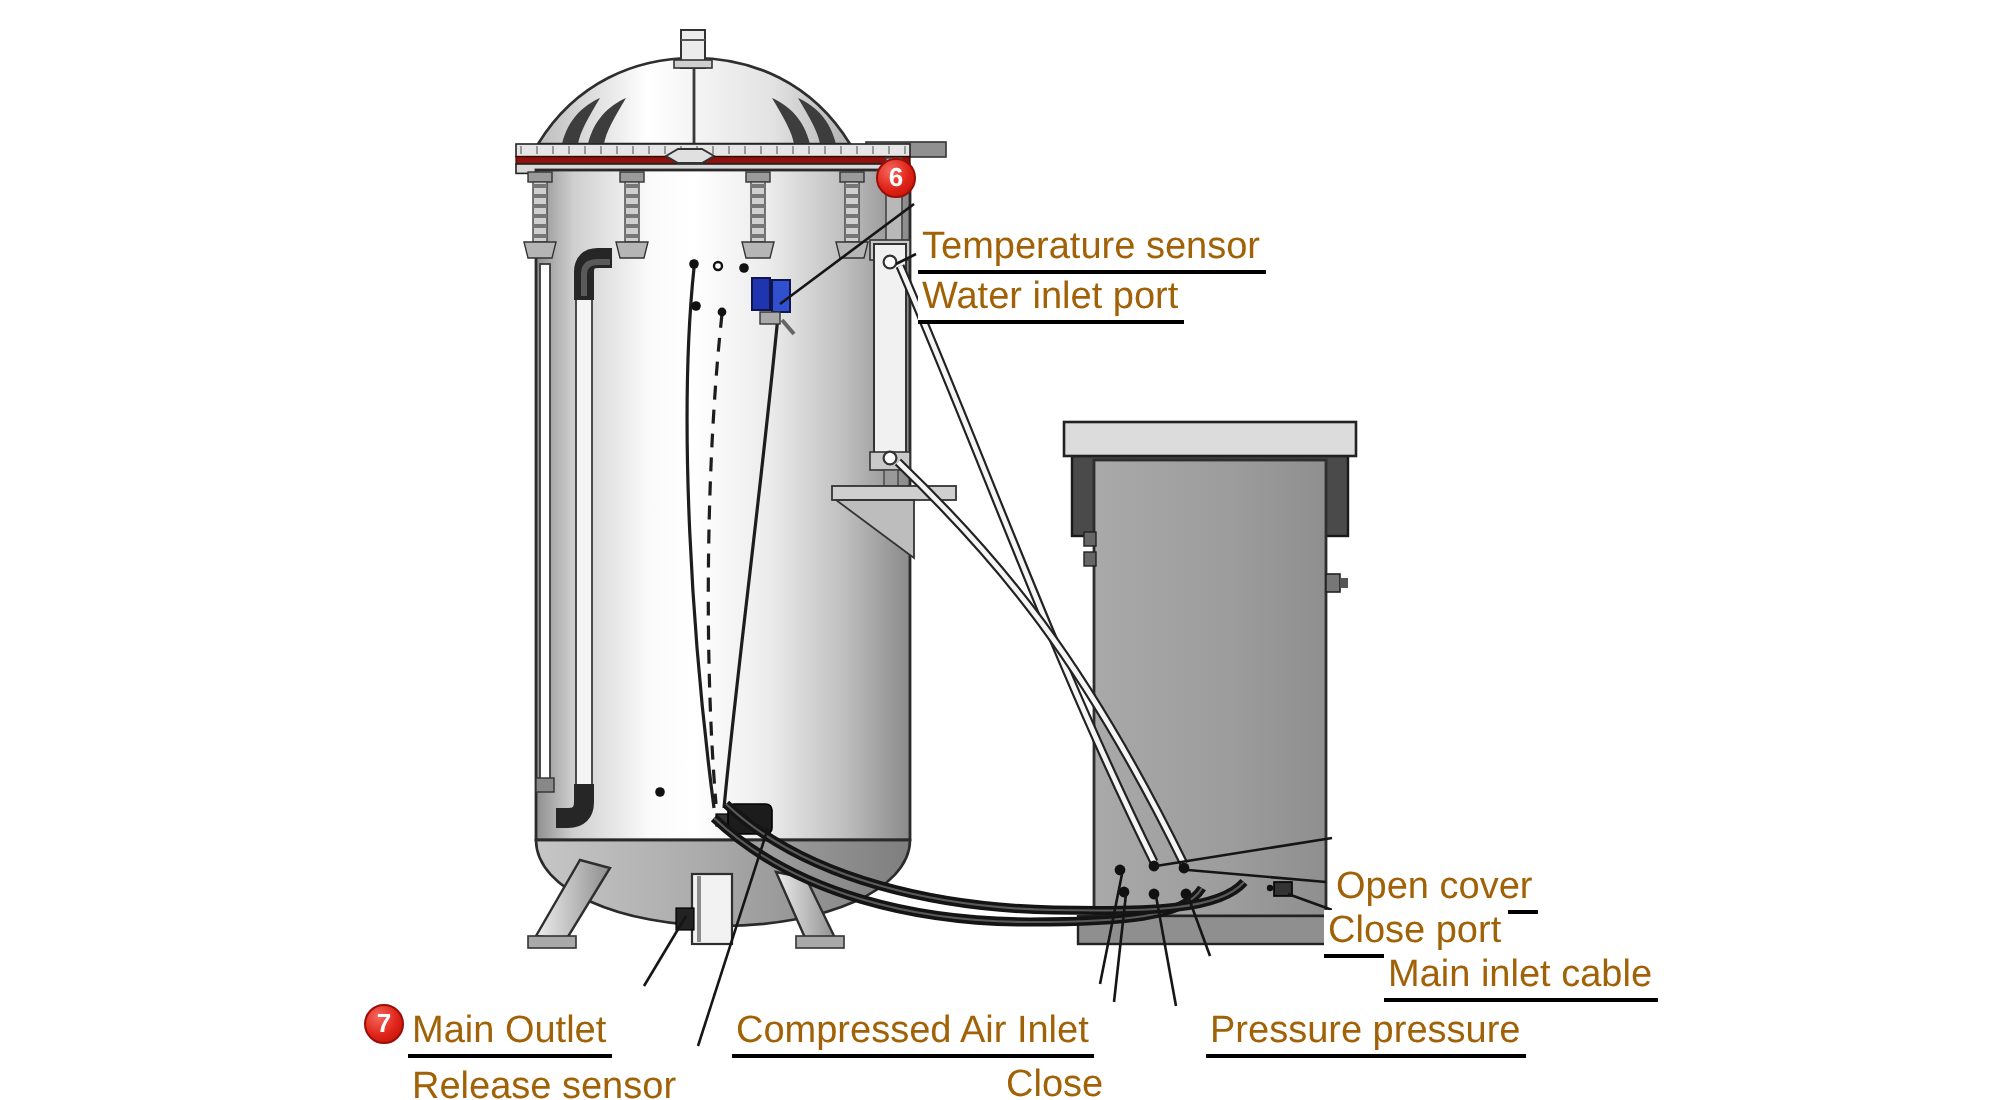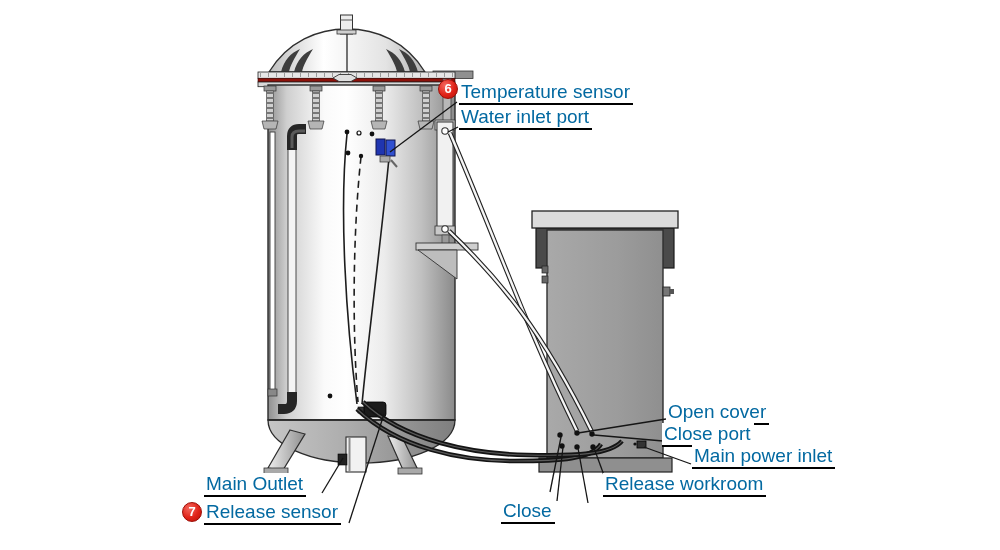--- a/index.html
+++ b/index.html
@@ -1,20 +1,20 @@
 <!DOCTYPE html>
 <html><head>
 <meta charset="utf-8">
 <style>
   html,body{margin:0;padding:0;background:#fff;}
   .stage{position:relative;width:1000px;height:550px;background:#ffffff;overflow:hidden;
          font-family:"Liberation Sans", sans-serif;}
   .stage svg{position:absolute;left:0;top:0;}
-  .callout{position:absolute;font-size:19px;line-height:21px;color:#0369a1;white-space:nowrap;
-           border-bottom:2px solid #000;padding:0 3px 1px 2px;background:#fff;}
+  .callout{position:absolute;font-size:19px;line-height:21px;color:#a16207;white-space:nowrap;
+           border-bottom:2px solid #000;padding:0 3px 1px 2px;background:#fff;margin-top:32px;}
   .badge{position:absolute;width:20px;height:20px;border-radius:50%;
          background:radial-gradient(circle at 35% 30%, #f4685e, #e02318 55%, #b51107);
          border:1px solid #9c0d06;box-sizing:border-box;
          color:#fff;font-size:13px;font-weight:bold;text-align:center;line-height:18px;}
 </style>
 </head>
 <body>
 
 <div class="stage">
 
@@ -214,20 +214,21 @@
     <line x1="343" y1="458" x2="322" y2="493"></line>
     <line x1="384" y1="414" x2="349" y2="523"></line>
   </g>
 </svg>
 
   <div class="badge" style="left:438px;top:79px">6</div>
   <div class="callout" style="left:459px;top:81px">Temperature sensor</div>
   <div class="callout" style="left:666px;top:401px">Open cover</div>
   <div class="callout" style="left:459px;top:106px">Water inlet port</div>
   <div class="callout" style="left:662px;top:423px">Close port</div>
-  <div class="callout" style="left:692px;top:445px">Main power inlet</div>
-  <div class="callout" style="left:603px;top:473px">Release workroom</div>
+  <div class="callout" style="left:692px;top:445px">Main inlet cable</div>
+  <div class="callout" style="left:603px;top:473px">Pressure pressure</div>
   <div class="callout" style="left:501px;top:500px">Close</div>
+  <div class="callout" style="left:366px;top:473px">Compressed Air Inlet</div>
   <div class="callout" style="left:204px;top:473px">Main Outlet</div>
   <div class="badge" style="left:182px;top:502px">7</div>
   <div class="callout" style="left:204px;top:501px">Release sensor</div>
 
 </div>
 
 </body></html>

